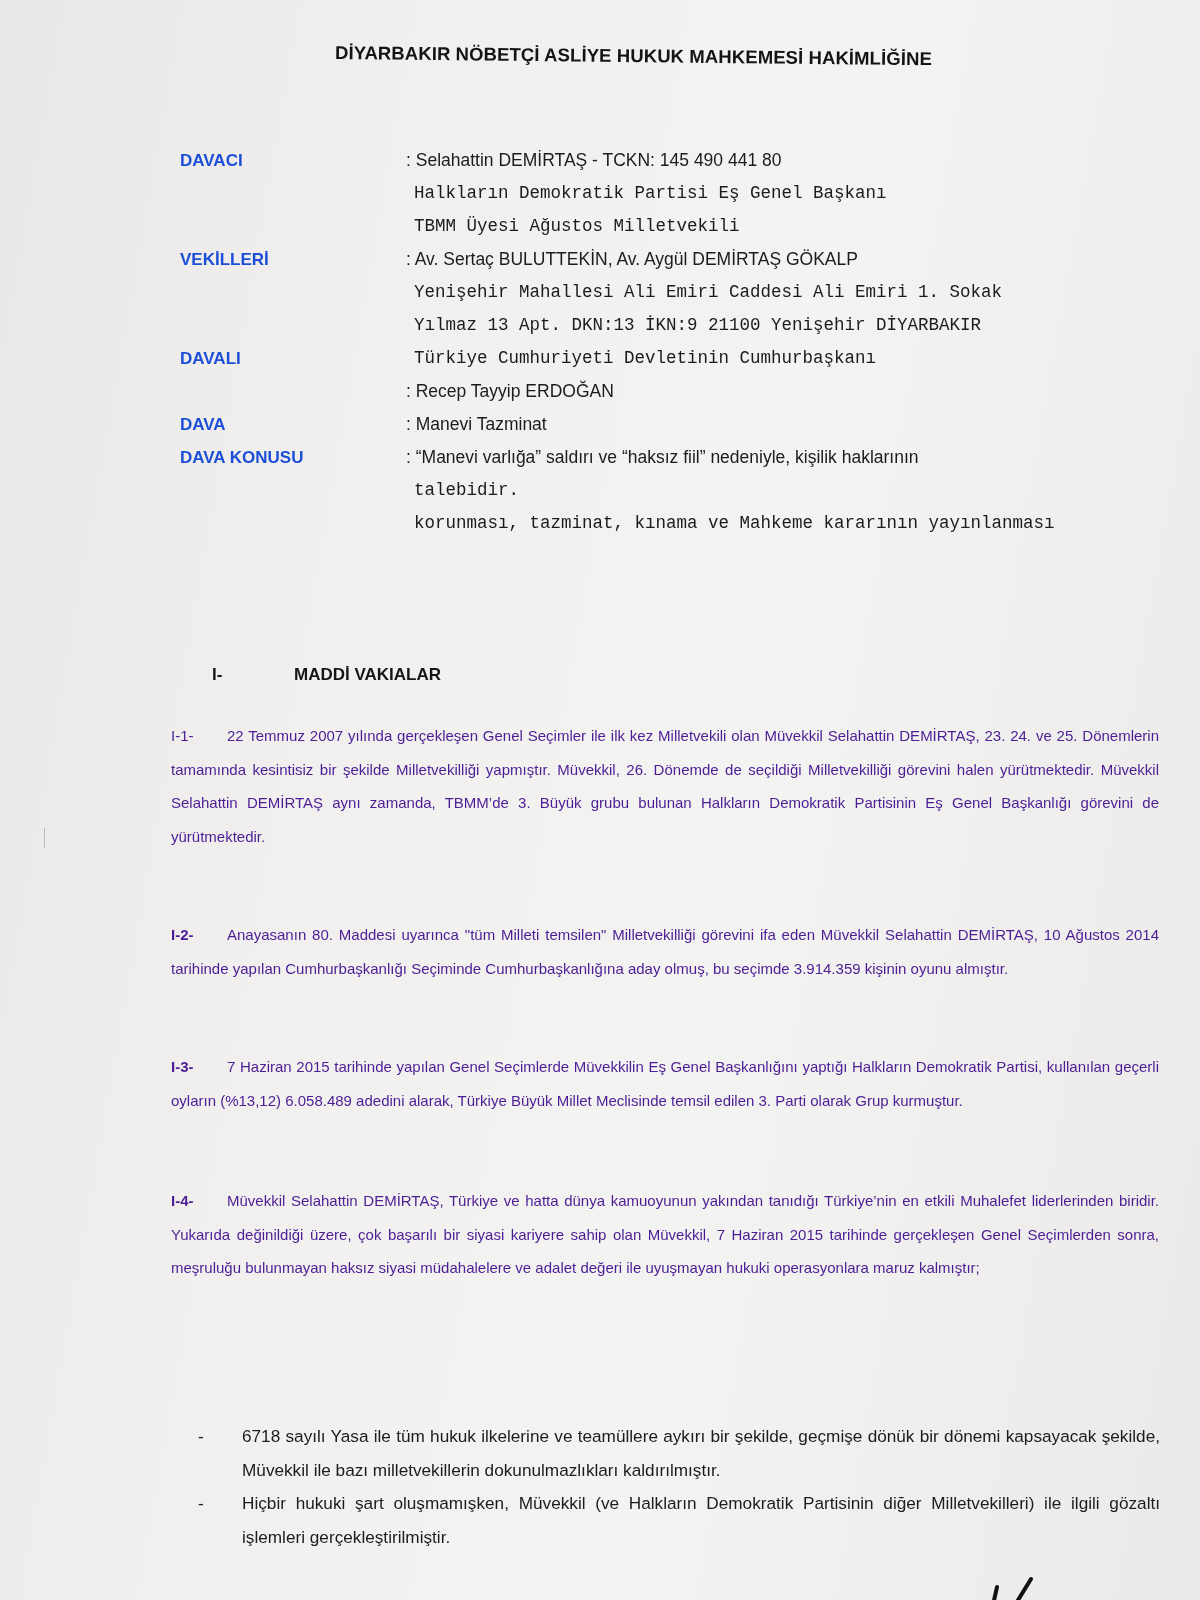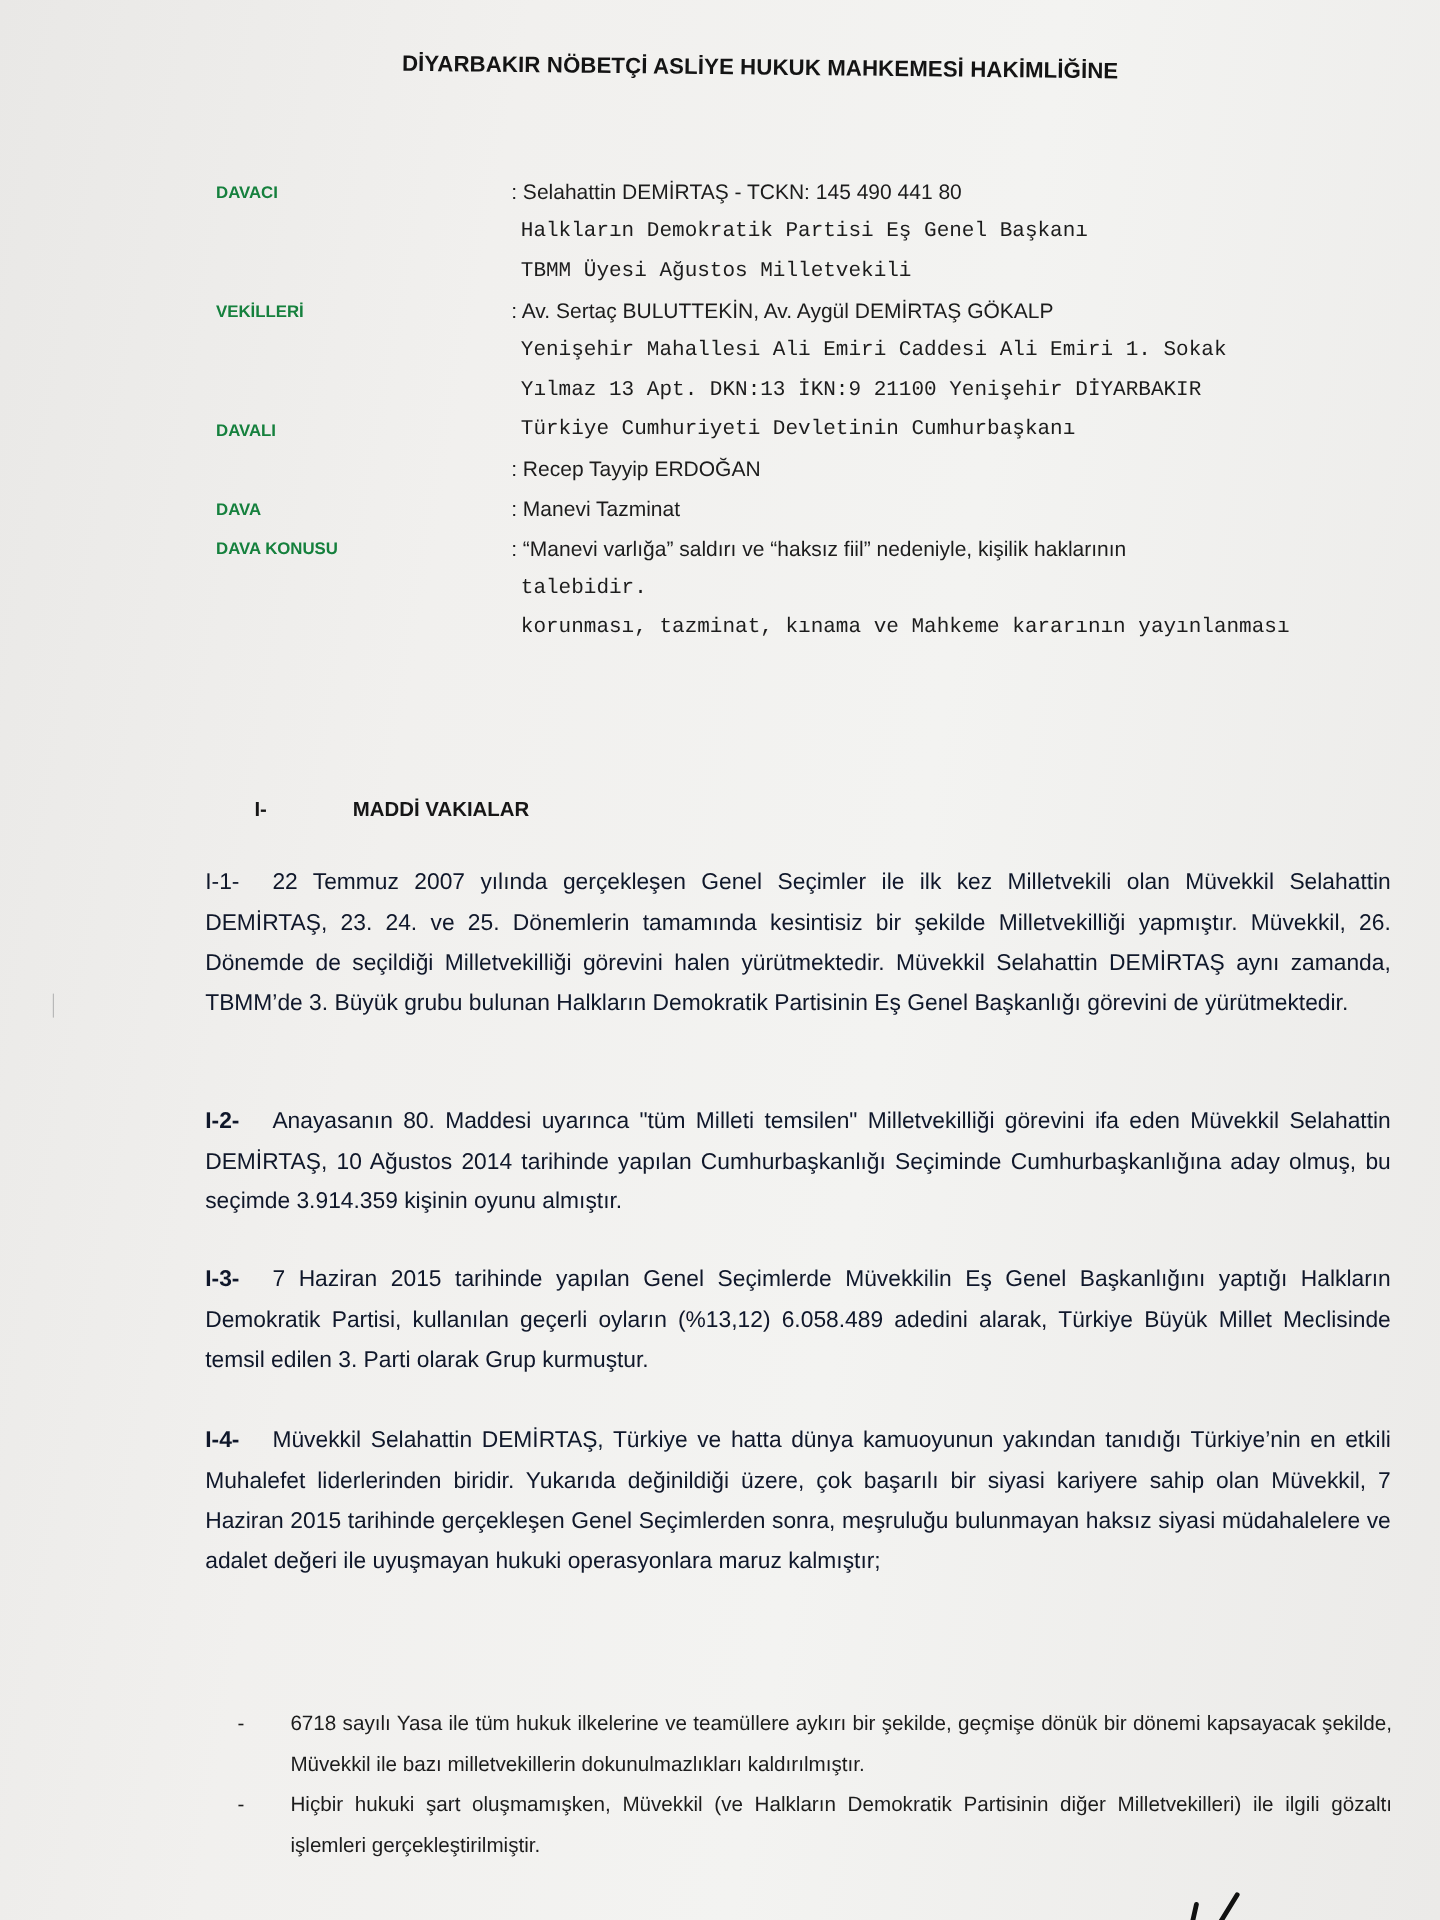--- a/index.html
+++ b/index.html
@@ -40,33 +40,32 @@
       width: 920px;
     }
     .party-row {
       display: flex;
       align-items: flex-start;
     }
     .party-label {
       width: 226px;
       flex: none;
       font-weight: bold;
-      font-size: 14px;
+      font-size: 17px;
       line-height: 33px;
-      color: #15803d;
+      color: #1d4ed8;
     }
     .party-value {
       flex: 1;
       font-size: 17.5px;
       line-height: 33px;
     }
     .party-line {
       display: block;
       white-space: nowrap;
-      margin-left: 20px;
     }
     .party-line.indent {
       padding-left: 8px;
       font-family: Liberation Mono, monospace;
     }
     .section-heading {
       position: absolute;
       left: 212px;
       top: 665px;
       font-weight: bold;
@@ -74,24 +73,24 @@
       color: #161616;
       display: flex;
     }
     .section-heading .num {
       width: 82px;
     }
     .body {
       position: absolute;
       left: 171px;
       width: 988px;
-      font-size: 19px;
+      font-size: 15px;
       line-height: 33.5px;
       text-align: justify;
-      color: #0f172a;
+      color: #4c1d95;
     }
     .para-num {
       font-weight: normal;
       display: inline-block;
       width: 56px;
     }
     .para-num.bold {
       font-weight: bold;
     }
     .bullets {

